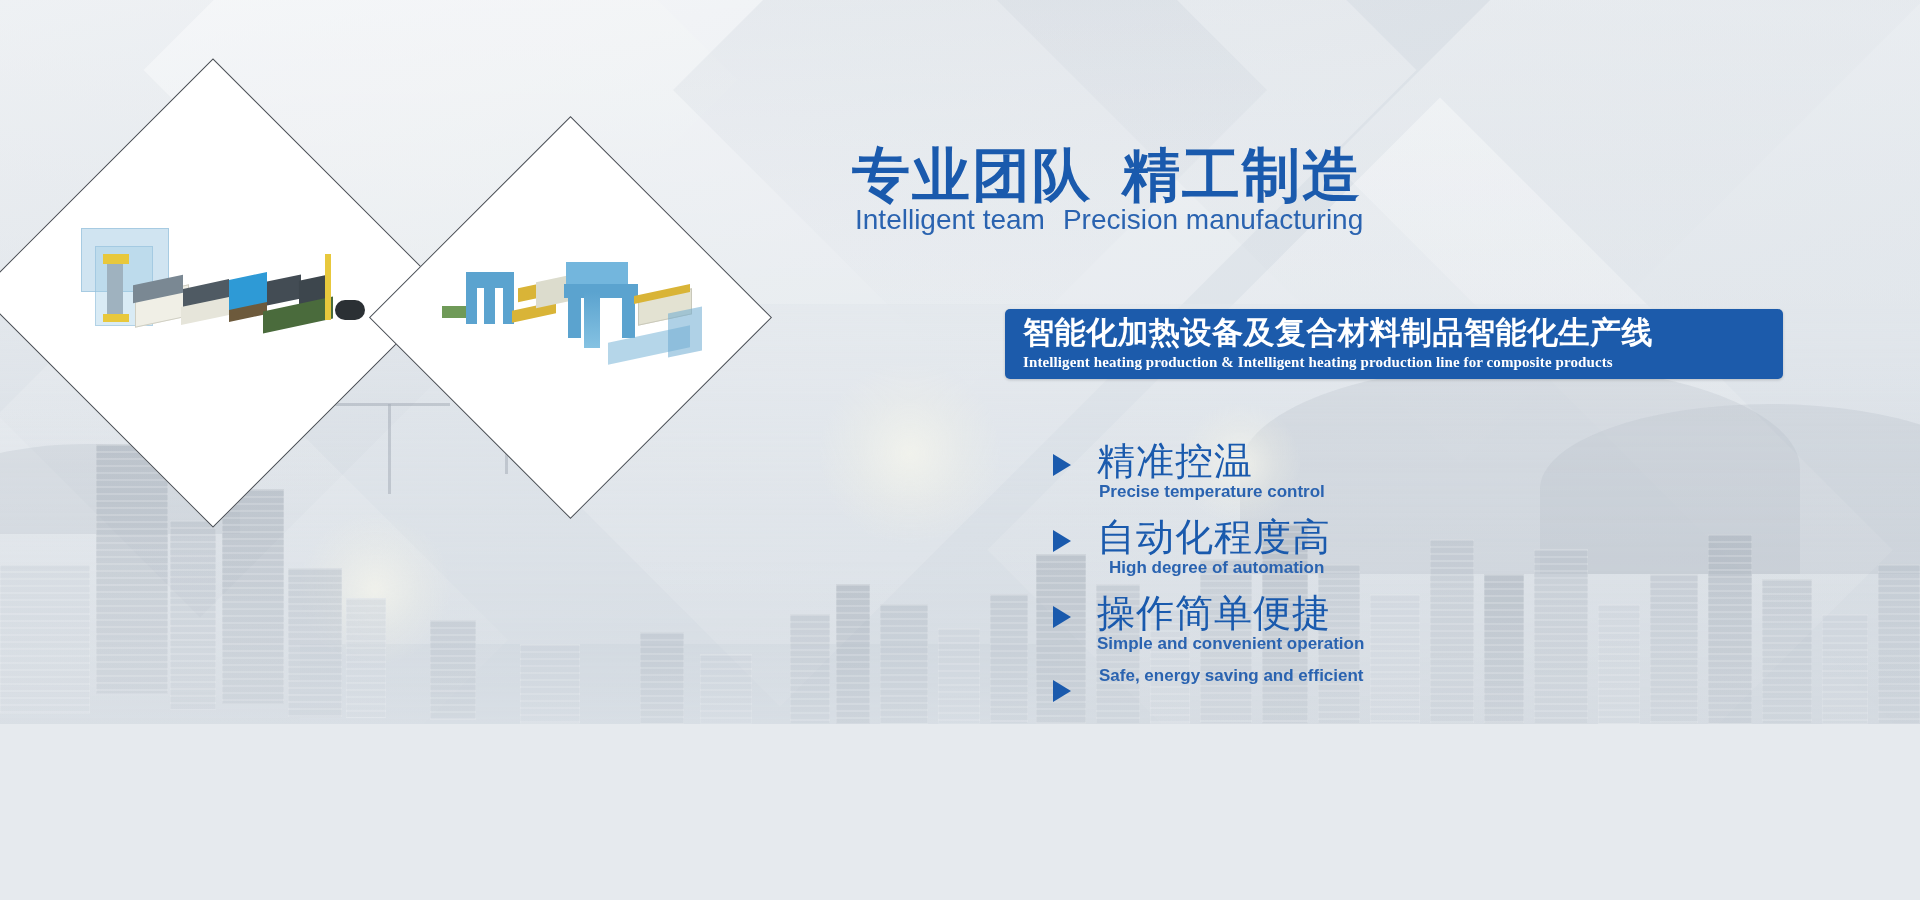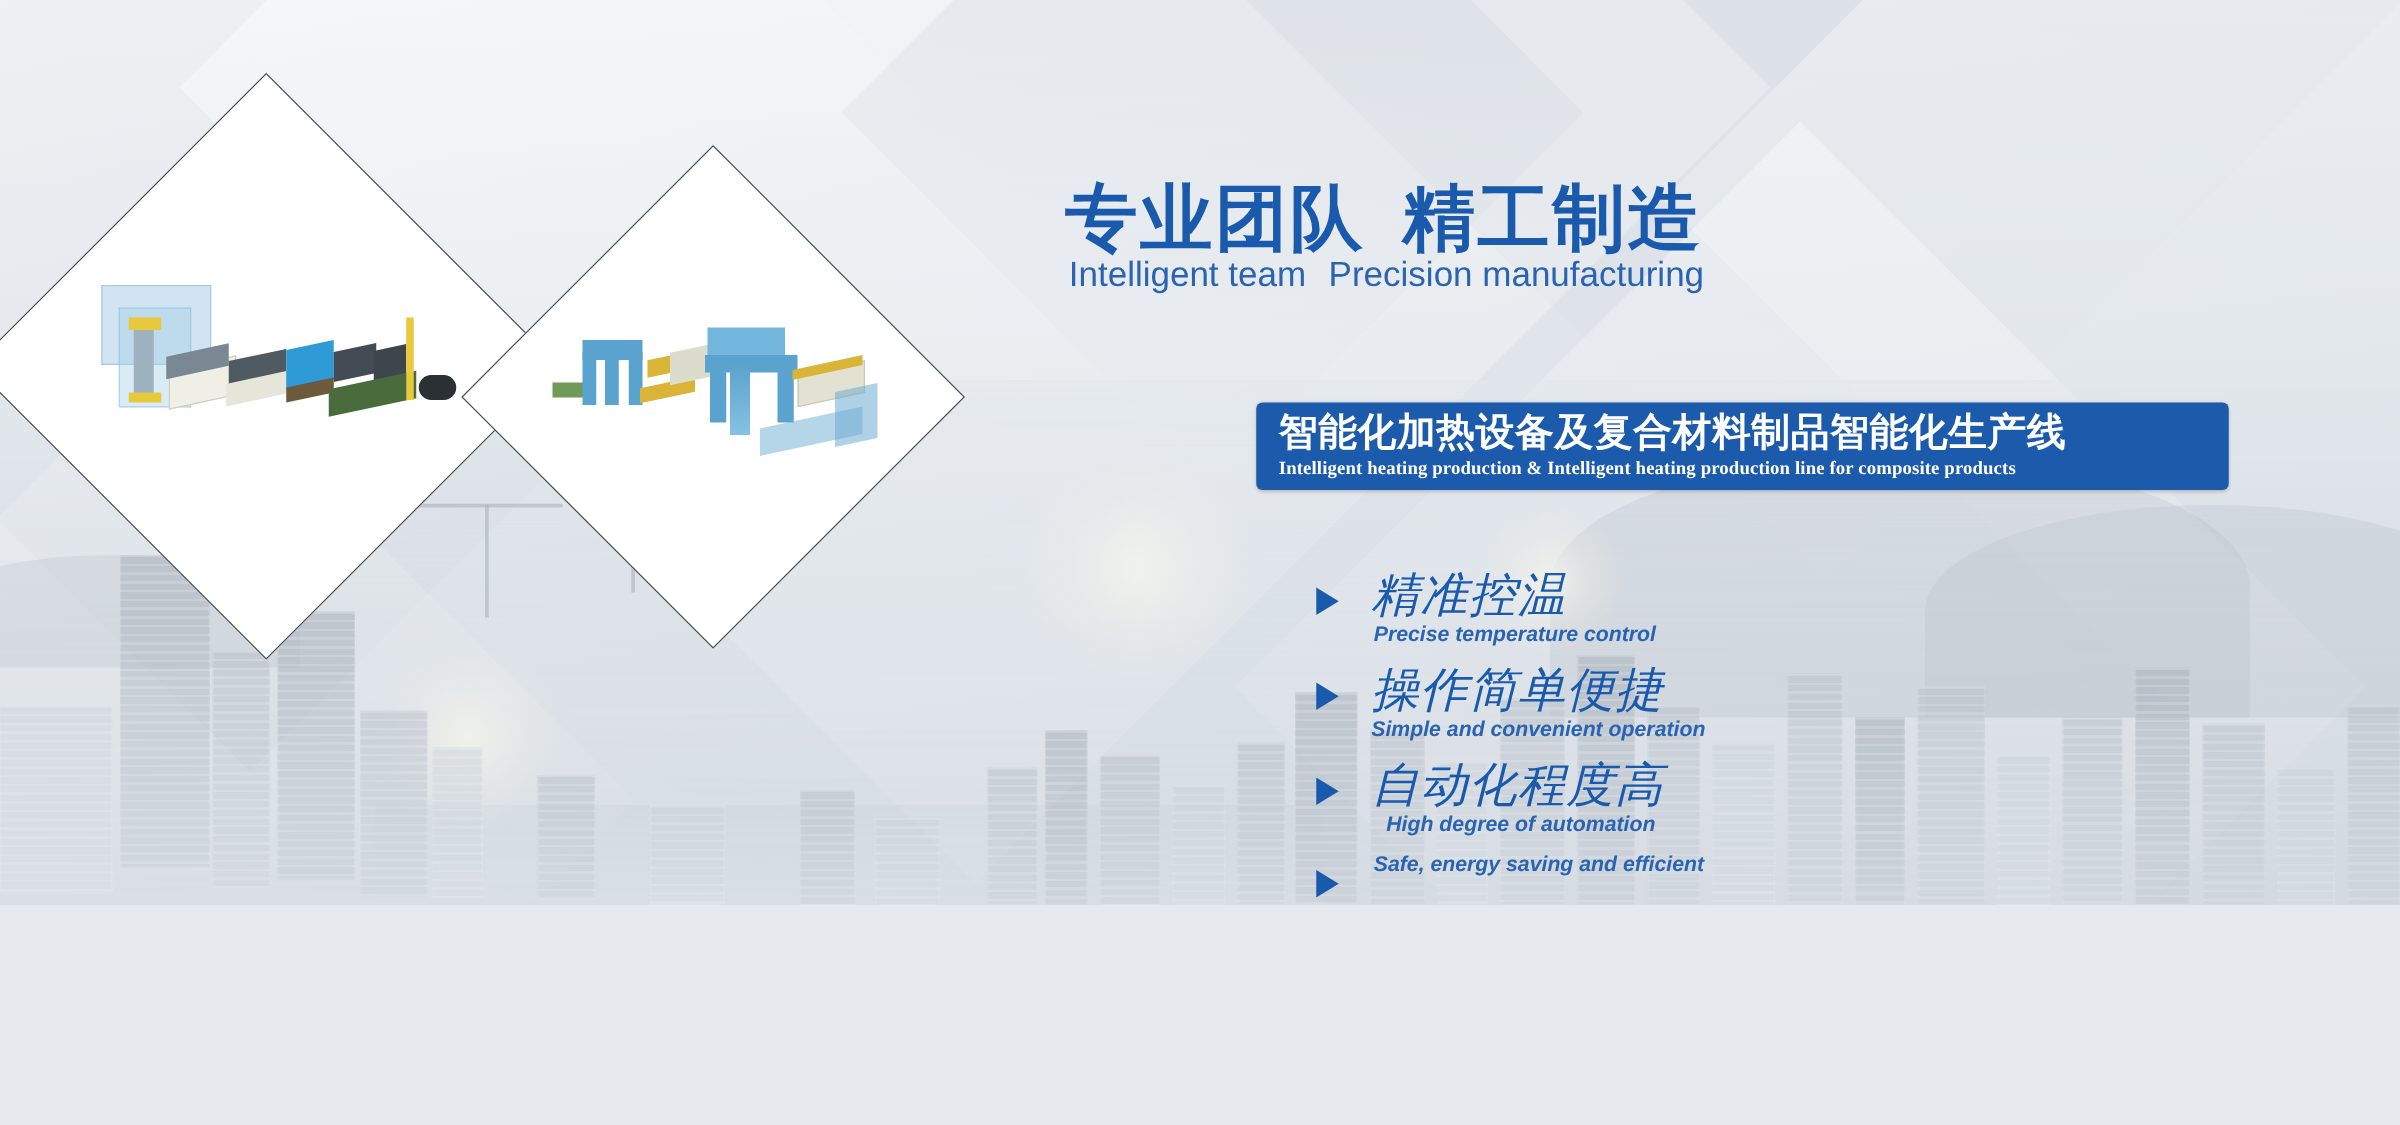--- a/index.html
+++ b/index.html
@@ -112,35 +112,35 @@
     color:#1a5aad;line-height:1.0;white-space:nowrap;
   }
   .headline .gap{display:inline-block;width:30px;}
   .subhead{
     position:absolute;left:-150px;top:204px;
     font-size:28px;font-weight:400;color:#2a63b0;white-space:nowrap;
   }
   .subhead .gap{display:inline-block;width:18px;}
 
   .ribbon{
-    position:absolute;left:0px;top:322px;width:778px;
+    position:absolute;left:0px;top:309px;width:778px;
     background:#1c5bab;border-radius:5px;
     padding:6px 8px 8px 18px;box-sizing:border-box;
     box-shadow:0 1px 3px rgba(0,0,0,.18);
   }
   .ribbon-cn{
     color:#ffffff;font-size:31px;font-weight:700;letter-spacing:.5px;
     line-height:1.18;white-space:nowrap;
   }
   .ribbon-en{
     color:#ffffff;font-size:15px;font-weight:700;letter-spacing:.1px;
     line-height:1.25;margin-top:1px;white-space:nowrap;font-family:Liberation Serif, serif;
   }
 
-  .features{position:absolute;left:30px;top:456px;width:700px;font-style:italic;}
+  .features{position:absolute;left:30px;top:440px;width:700px;}
   .feat{position:relative;margin-bottom:14px;padding-left:62px;}
   .arrow{
     position:absolute;left:18px;top:14px;
     width:0;height:0;
     border-top:11px solid transparent;
     border-bottom:11px solid transparent;
     border-left:18px solid #1a5aad;
   }
   .feat-cn{
     font-size:38px;font-weight:400;color:#1a5aad;
@@ -280,32 +280,32 @@
     </div>
 
     <div class="features">
 
       <div class="feat i1">
         <span class="arrow"></span>
         <div class="feat-cn">精准控温</div>
         <div class="feat-en">Precise temperature control</div>
       </div>
 
+      <div class="feat i2">
+        <span class="arrow"></span>
+        <div class="feat-cn">自动化程度高</div>
+        <div class="feat-en">High degree of automation</div>
+      </div>
+
       <div class="feat i3">
         <span class="arrow"></span>
         <div class="feat-cn">操作简单便捷</div>
         <div class="feat-en">Simple and convenient operation</div>
       </div>
 
-      <div class="feat i2">
-        <span class="arrow"></span>
-        <div class="feat-cn">自动化程度高</div>
-        <div class="feat-en">High degree of automation</div>
-      </div>
-
       <div class="feat i4">
         <span class="arrow"></span>
         <div class="feat-en">Safe, energy saving and efficient</div>
       </div>
 
     </div>
   </div>
 
 </div>
 

